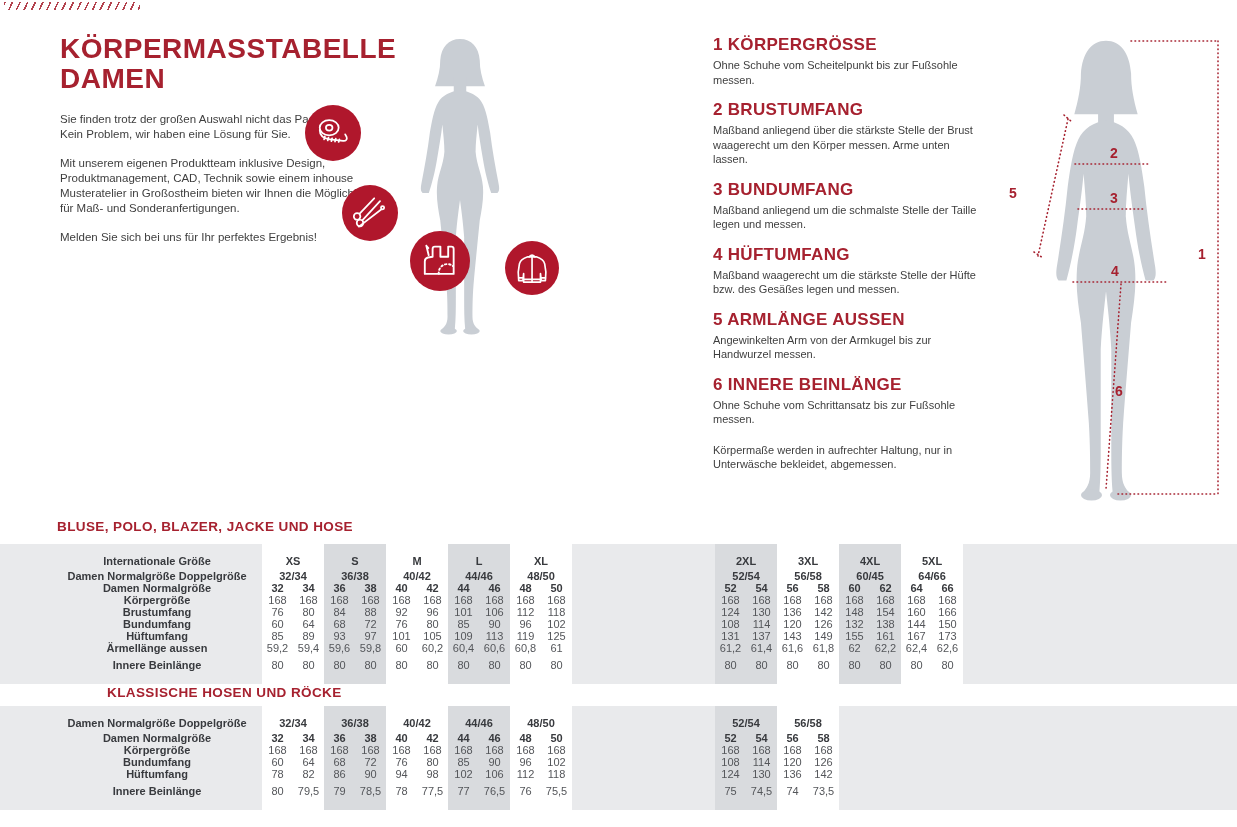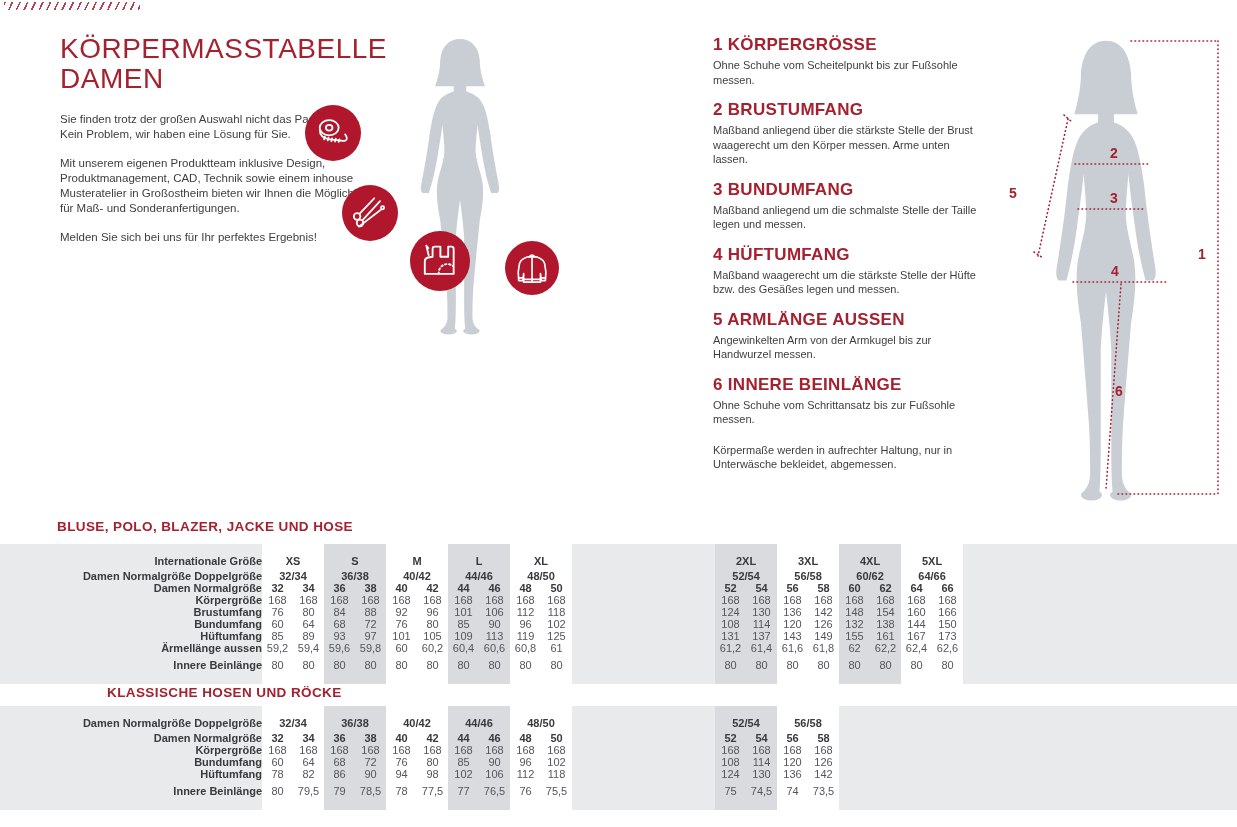--- a/index.html
+++ b/index.html
@@ -5,21 +5,21 @@
   html,body{margin:0;padding:0;background:#fff;}
   .page{position:relative;width:1237px;height:827px;background:#fff;overflow:hidden;
         font-family:"Liberation Sans","DejaVu Sans",sans-serif;color:#3e3e3e;}
   .abs{position:absolute;}
 
   
   .hatch{left:4px;top:2px;width:136px;height:8px;
     background:repeating-linear-gradient(115deg,rgba(166,33,47,.85) 0 1.6px,transparent 1.6px 6.9px);}
 
   
-  .page-title{left:60px;top:34px;font-size:28px;line-height:30px;font-weight:400;
+  .page-title{left:60px;top:34px;font-size:28px;line-height:30px;font-weight:700;
     color:#a6212f;letter-spacing:.5px;}
   .intro{left:60px;top:112px;width:312px;font-size:11.5px;line-height:15px;color:#3e3e3e;}
   .intro p{margin:0 0 14px 0;}
 
   
   .instr-col{left:713px;top:35px;width:272px;}
   .instr{margin-bottom:13px;}
   .instr-h{font-size:17px;font-weight:700;color:#a6212f;letter-spacing:.3px;margin-bottom:3px;}
   .instr-b{font-size:11px;line-height:14.5px;color:#3e3e3e;}
   .note{font-size:11px;line-height:14.5px;color:#3e3e3e;margin-top:16px;}
@@ -34,21 +34,21 @@
 
   
   .mline{stroke:#a6212f;stroke-width:1.6;fill:none;stroke-dasharray:.6 3.4;stroke-linecap:round;}
   .mlabel{font-family:"Liberation Sans",sans-serif;font-size:14px;font-weight:700;fill:#a6212f;}
 
   
   .tbl-title{font-size:13.5px;font-weight:700;color:#a6212f;letter-spacing:.4px;}
   table.size-table{border-collapse:collapse;table-layout:fixed;width:1237px;background:#e9eaec;}
   table.size-table td{height:12px;padding:0;font-size:11px;line-height:12px;color:#54565a;
     text-align:center;white-space:nowrap;overflow:hidden;}
-  table.size-table td.lbl{text-align:right;padding-left:52px;}
+  table.size-table td.lbl{text-align:center;padding-left:52px;}
   table.size-table td.b{font-weight:700;color:#383a3e;}
   table.size-table tr:first-child td{padding-top:7px;height:19px;}
   table.size-table tr:last-child td{padding-bottom:9px;height:21px;}
   col.c-wh{background:#ffffff;}
   col.c-sh{background:#d9dbde;}
 </style>
 </head>
 <body>
 
 <div class="page">
@@ -238,21 +238,21 @@
           <tr>
             <td class="lbl b">Damen Normalgröße Doppelgröße</td>
             <td class="b" colspan="2">32/34</td>
             <td class="b" colspan="2">36/38</td>
             <td class="b" colspan="2">40/42</td>
             <td class="b" colspan="2">44/46</td>
             <td class="b" colspan="2">48/50</td>
             <td class="gap"></td>
             <td class="b" colspan="2">52/54</td>
             <td class="b" colspan="2">56/58</td>
-            <td class="b" colspan="2">60/62</td>
+            <td class="b" colspan="2">60/45</td>
             <td class="b" colspan="2">64/66</td>
             <td class="trail"></td>
           </tr>
           <tr>
             <td class="lbl b">Damen Normalgröße</td>
             <td class="b" colspan="1">32</td>
             <td class="b" colspan="1">34</td>
             <td class="b" colspan="1">36</td>
             <td class="b" colspan="1">38</td>
             <td class="b" colspan="1">40</td>

